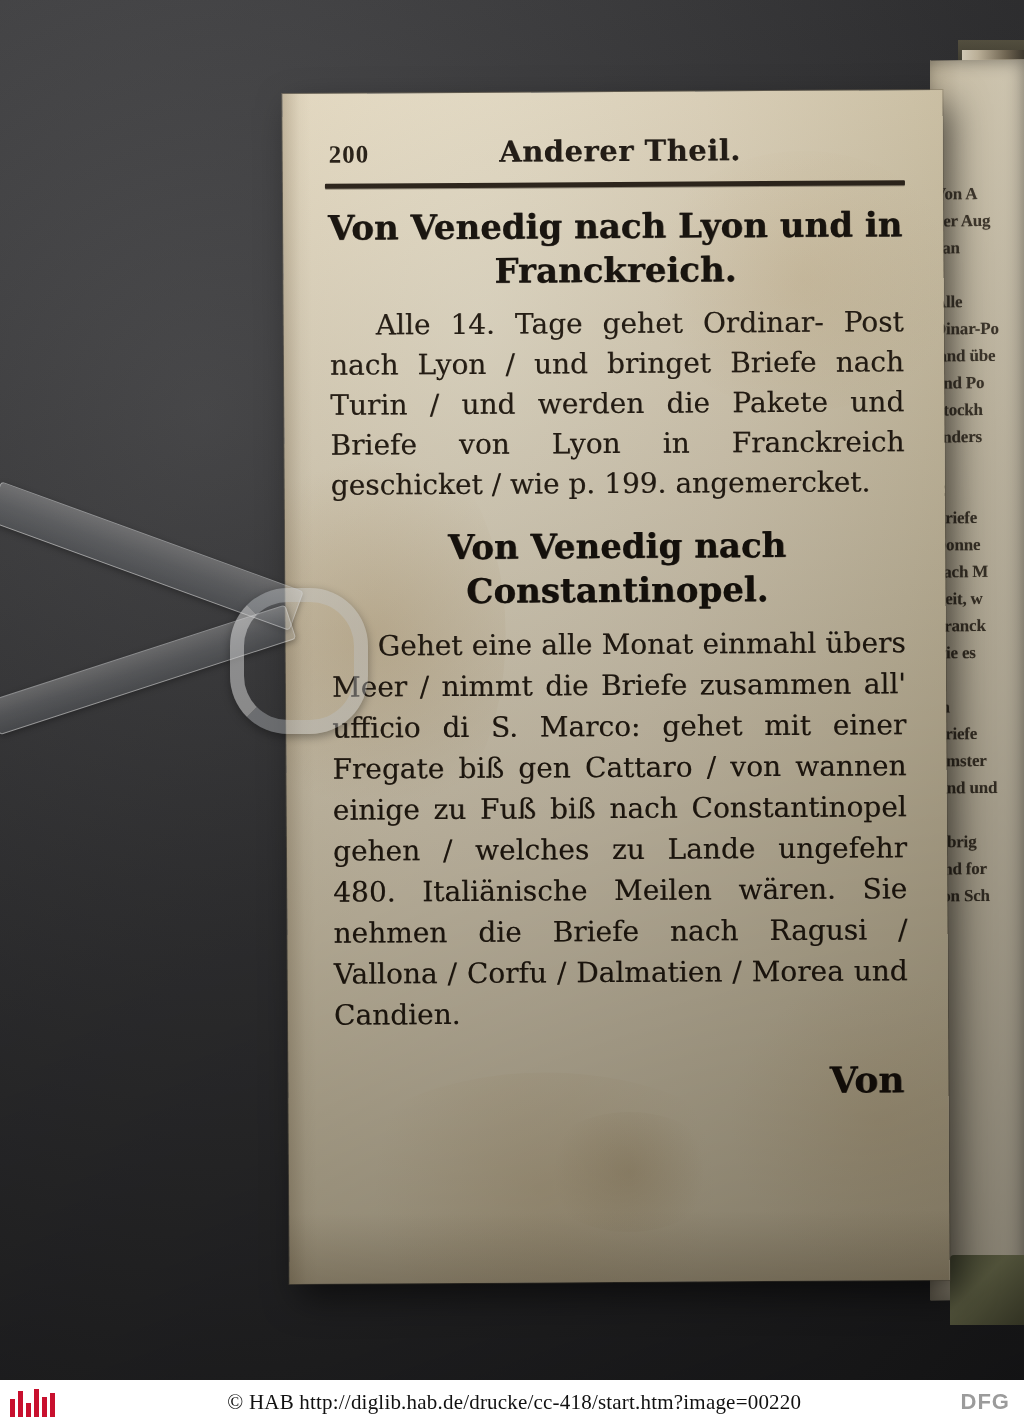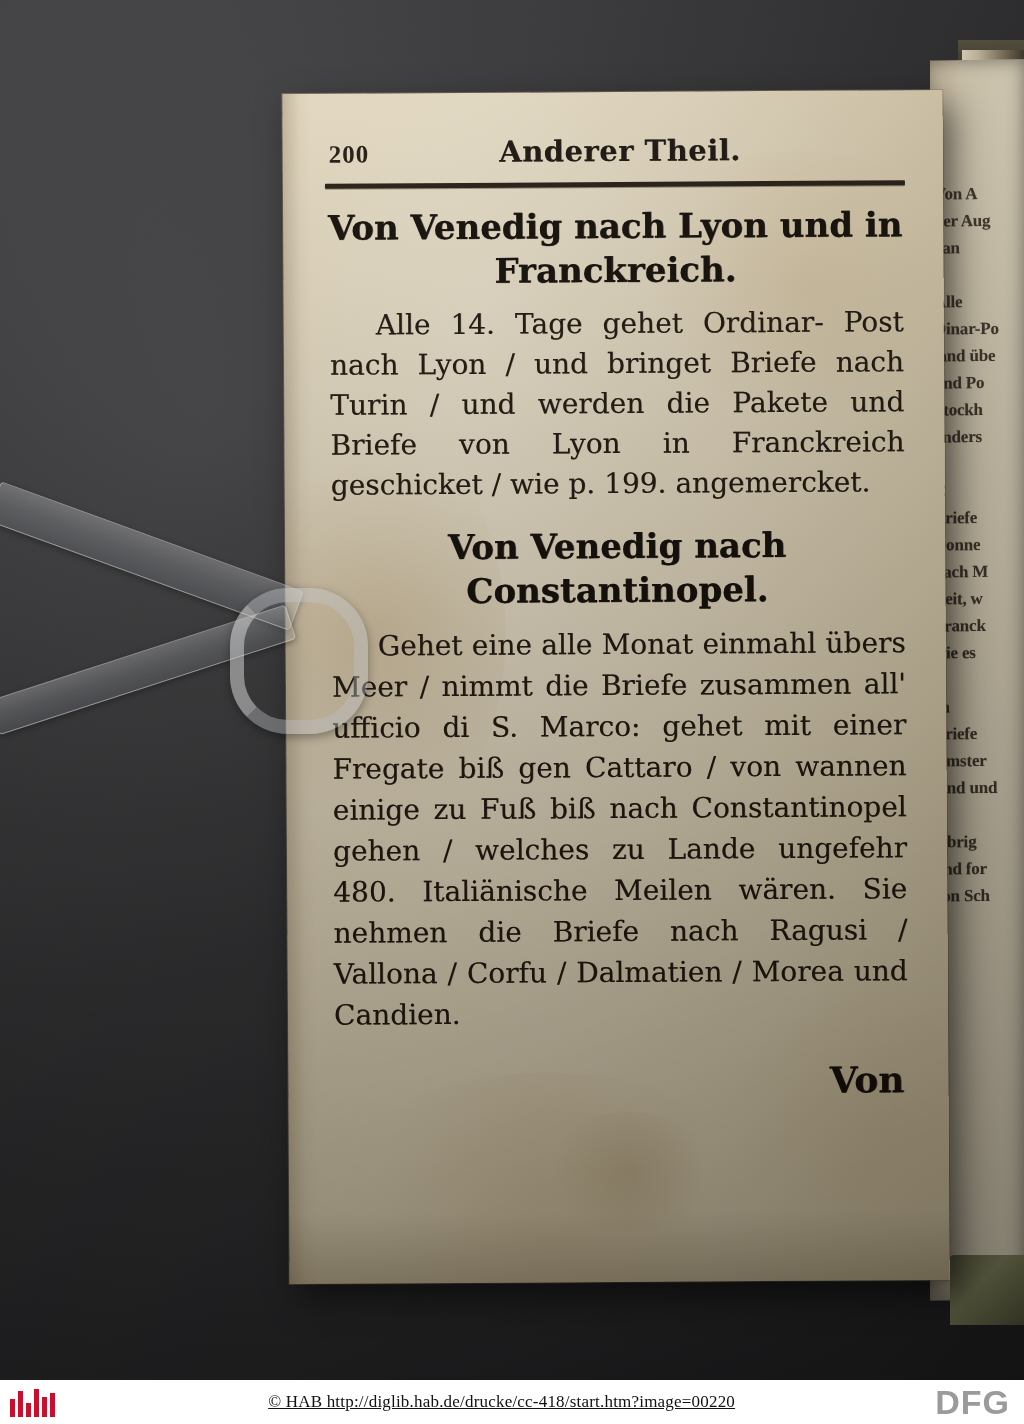--- a/index.html
+++ b/index.html
@@ -274,30 +274,29 @@
   }
   #hab-logo i {
     display: block;
     width: 5px;
     background: #c8102e;
   }
   #footer-text {
     flex: 1;
     text-align: center;
     font-family: "Liberation Serif", serif;
-    font-size: 17px;
+    font-size: 21px;
     color: #111;
     letter-spacing: 0.2px;
-    text-decoration: underline;
   }
   #dfg-logo {
     margin-right: 14px;
     font-family: "Liberation Sans", sans-serif;
     font-weight: bold;
-    font-size: 34px;
+    font-size: 22px;
     color: #9b9b9b;
     letter-spacing: 1px;
   }
 </style>
 </head>
 <body>
 
 <div id="scan-area">
 
   <div id="top-right-corner"></div>

